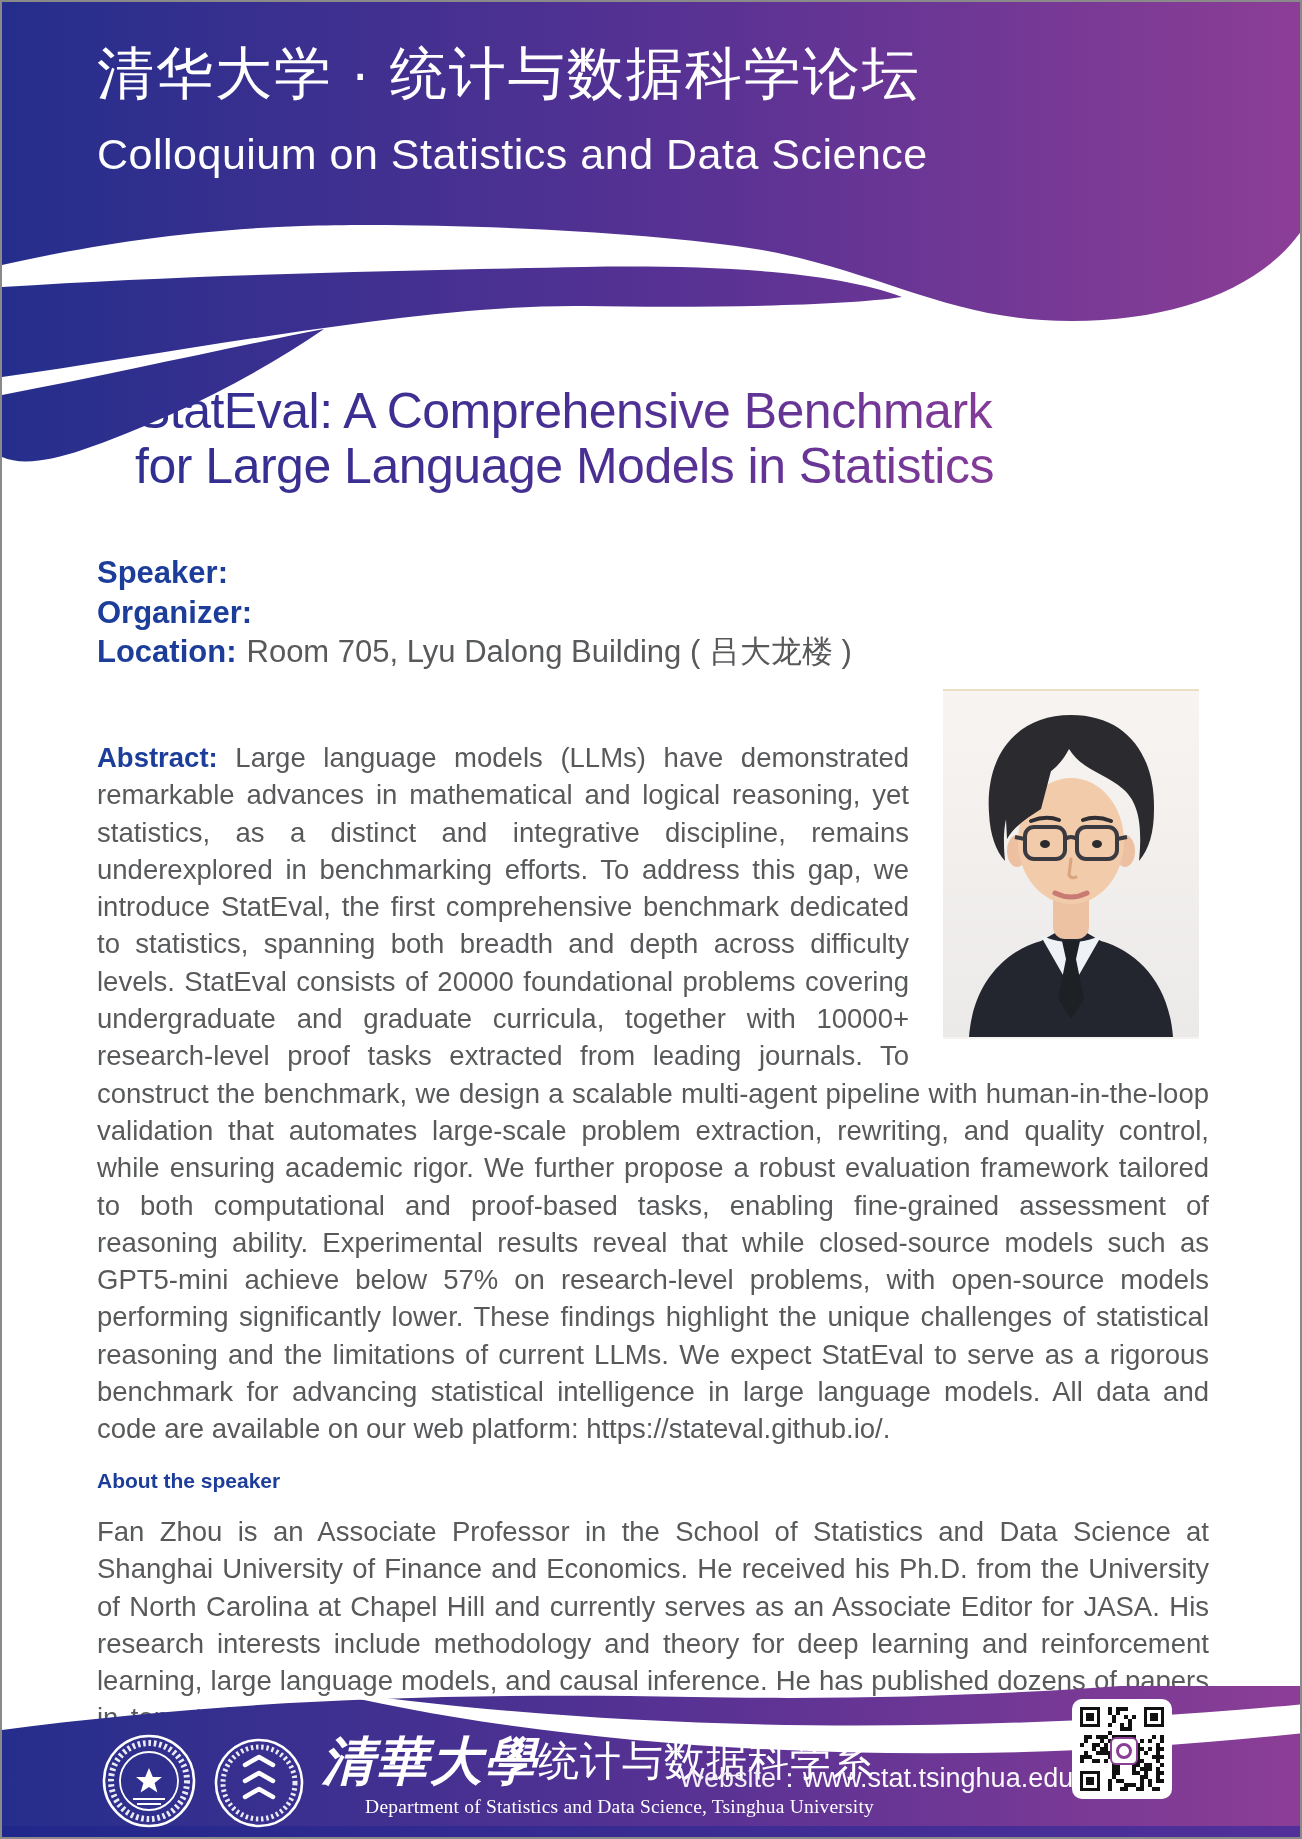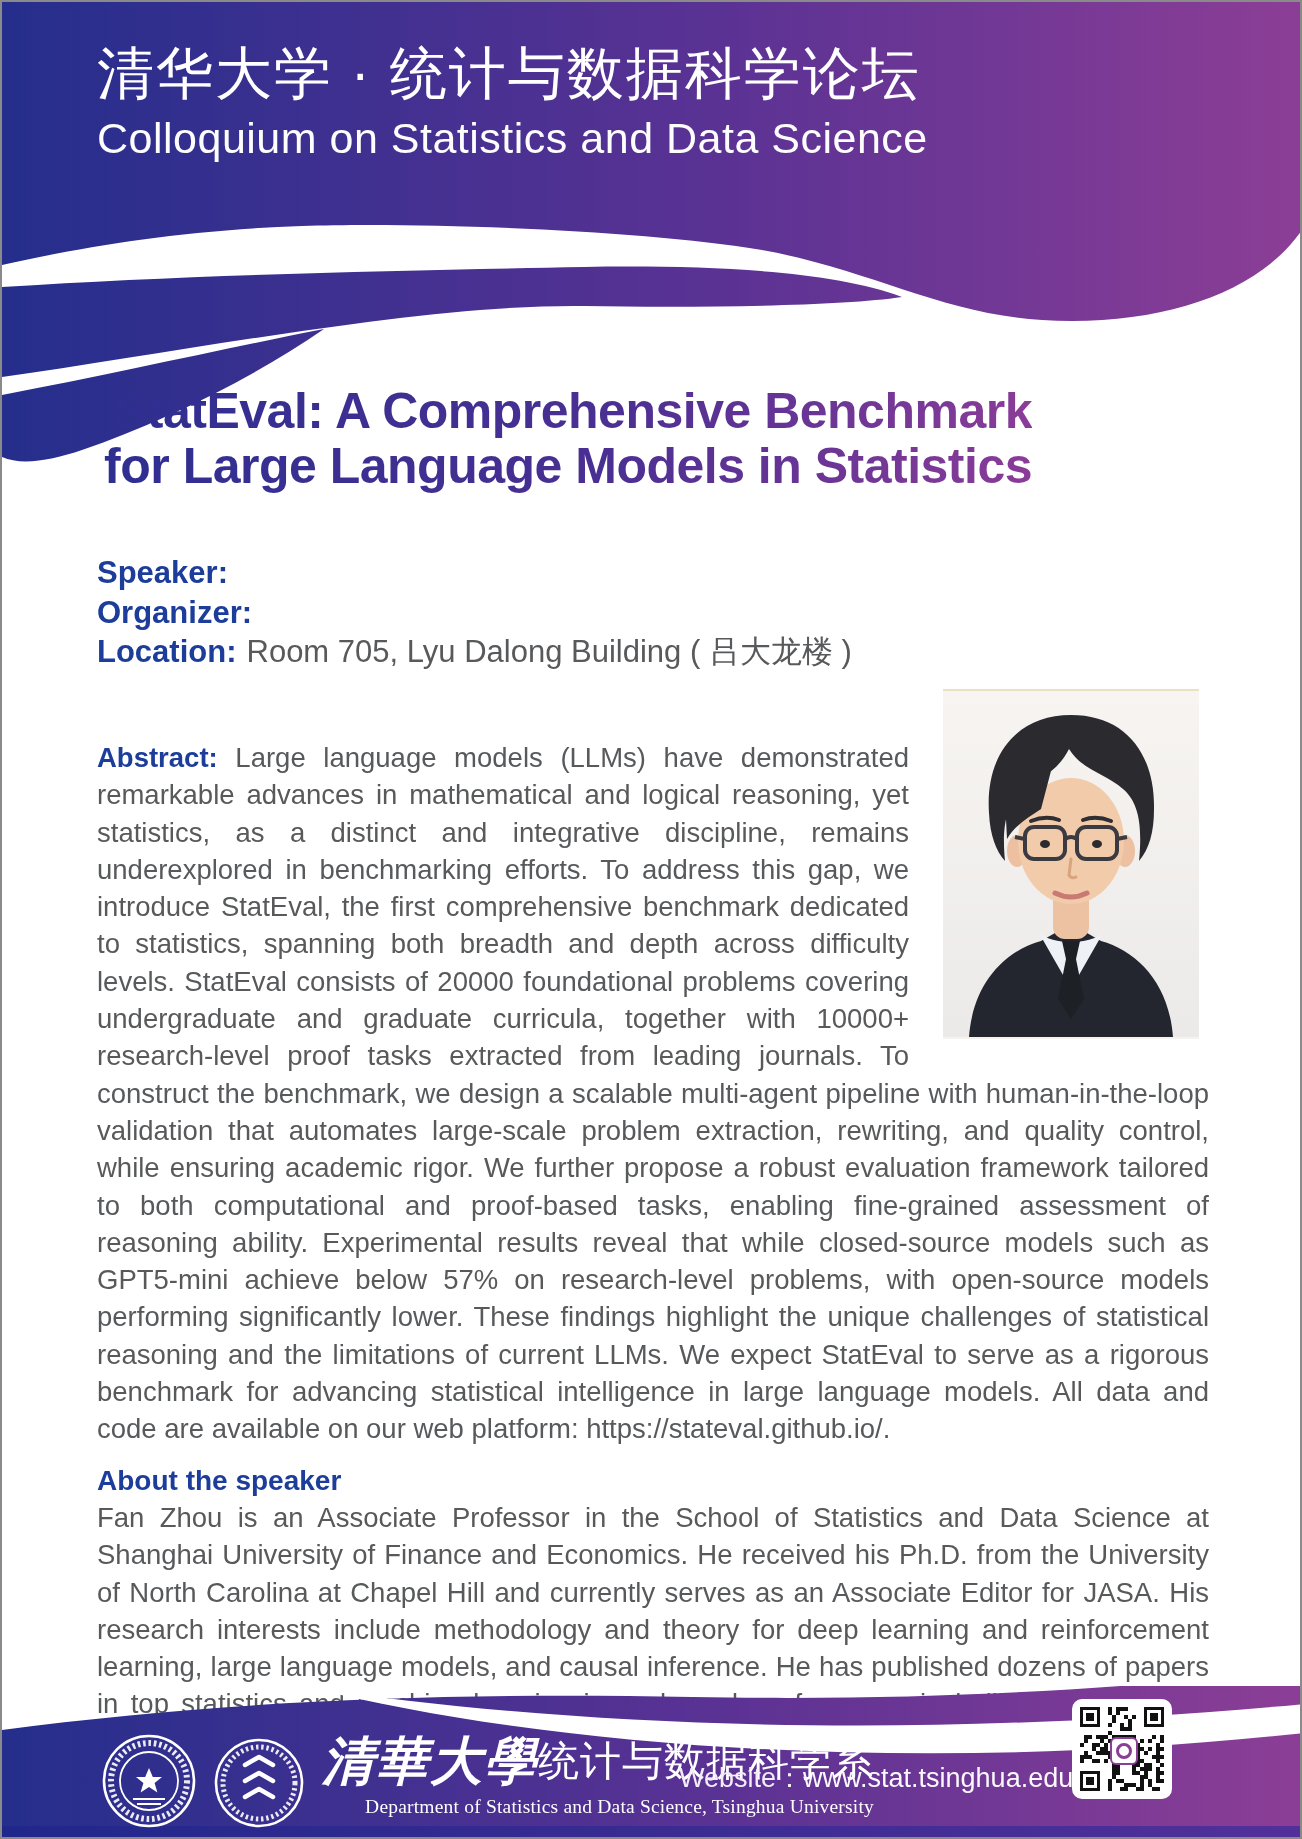--- a/index.html
+++ b/index.html
@@ -6,43 +6,43 @@
   .poster{
     position:relative; width:1302px; height:1839px; overflow:hidden;
     box-sizing:border-box; border:2px solid #8a8a8a; background:#fff;
     font-family:"Liberation Sans","DejaVu Sans",sans-serif;
   }
   
   .hero{position:absolute;left:0;top:0;width:1302px;height:580px;}
   .hero svg{position:absolute;left:0;top:0;}
   .hero-text{position:absolute;left:95px;top:36px;color:#fff;}
   .hero-zh{font-size:57px;letter-spacing:2px;font-weight:400;line-height:70px;}
-  .hero-en{font-size:43px;font-weight:400;letter-spacing:.5px;line-height:52px;margin-top:4px;color:#fdfdfe;}
+  .hero-en{font-size:43px;font-weight:400;letter-spacing:.5px;line-height:52px;margin-top:20px;color:#fdfdfe;}
   
   .title-block{
-    position:absolute;left:95px;top:382px;width:935px;text-align:right;
-    font-weight:bold;font-size:50px;line-height:55px;letter-spacing:-.5px;color:#53318f;
+    position:absolute;left:95px;top:382px;width:935px;text-align:center;
+    font-weight:normal;font-size:50px;line-height:55px;letter-spacing:-.5px;color:#53318f;
   }
   @supports ((-webkit-background-clip:text)){
     .title-block{
       background:linear-gradient(90deg,#2d2f90 0%,#4b2f93 55%,#8a3c98 100%);
       -webkit-background-clip:text;background-clip:text;color:transparent;
     }
   }
   
   .details{position:absolute;left:95px;top:551px;width:1112px;font-size:31px;line-height:39.5px;color:#58595b;}
   .drow{display:flex;align-items:flex-start;}
   .dlabel{font-weight:bold;color:#1d3d9a;white-space:nowrap;margin-right:10px;}
   .dvalue{flex:1;}
   
   .main-col{position:absolute;left:95px;top:737px;width:1112px;color:#58595b;
             font-size:27.5px;line-height:37.3px;text-align:justify;}
   .main-col p{margin:0;}
   .blabel{font-weight:bold;color:#1d3d9a;}
-  .about-heading{font-weight:bold;color:#1d3d9a;font-size:28px;margin:14px 0 0 0;text-align:left;}
+  .about-heading{font-weight:bold;color:#1d3d9a;font-size:21px;margin:14px 0 14px 0;text-align:left;}
   .url-text{color:#58595b;text-decoration:none;}
   
   .photo-float{float:right;width:300px;height:310px;position:relative;}
   .photo{position:absolute;top:-50px;right:10px;width:256px;height:348px;
          border-top:2px solid #ecdfc2;background:#f5f2ef;}
   .photo svg{display:block;}
   
   .footer{position:absolute;left:0;bottom:0;width:1302px;height:151px;}
   .footer svg.waves{position:absolute;left:0;top:0;}
   .f-logo{position:absolute;}

